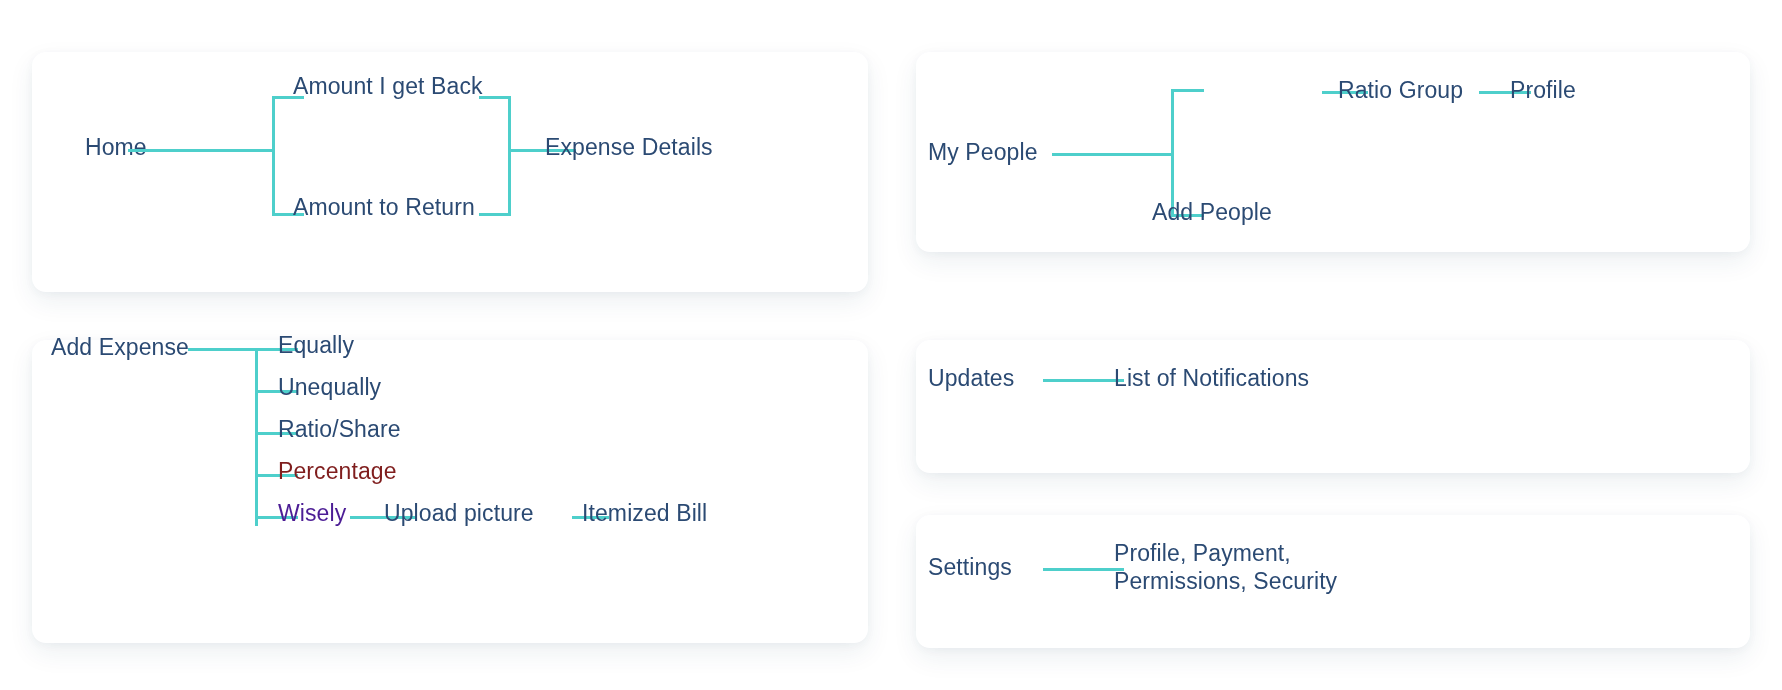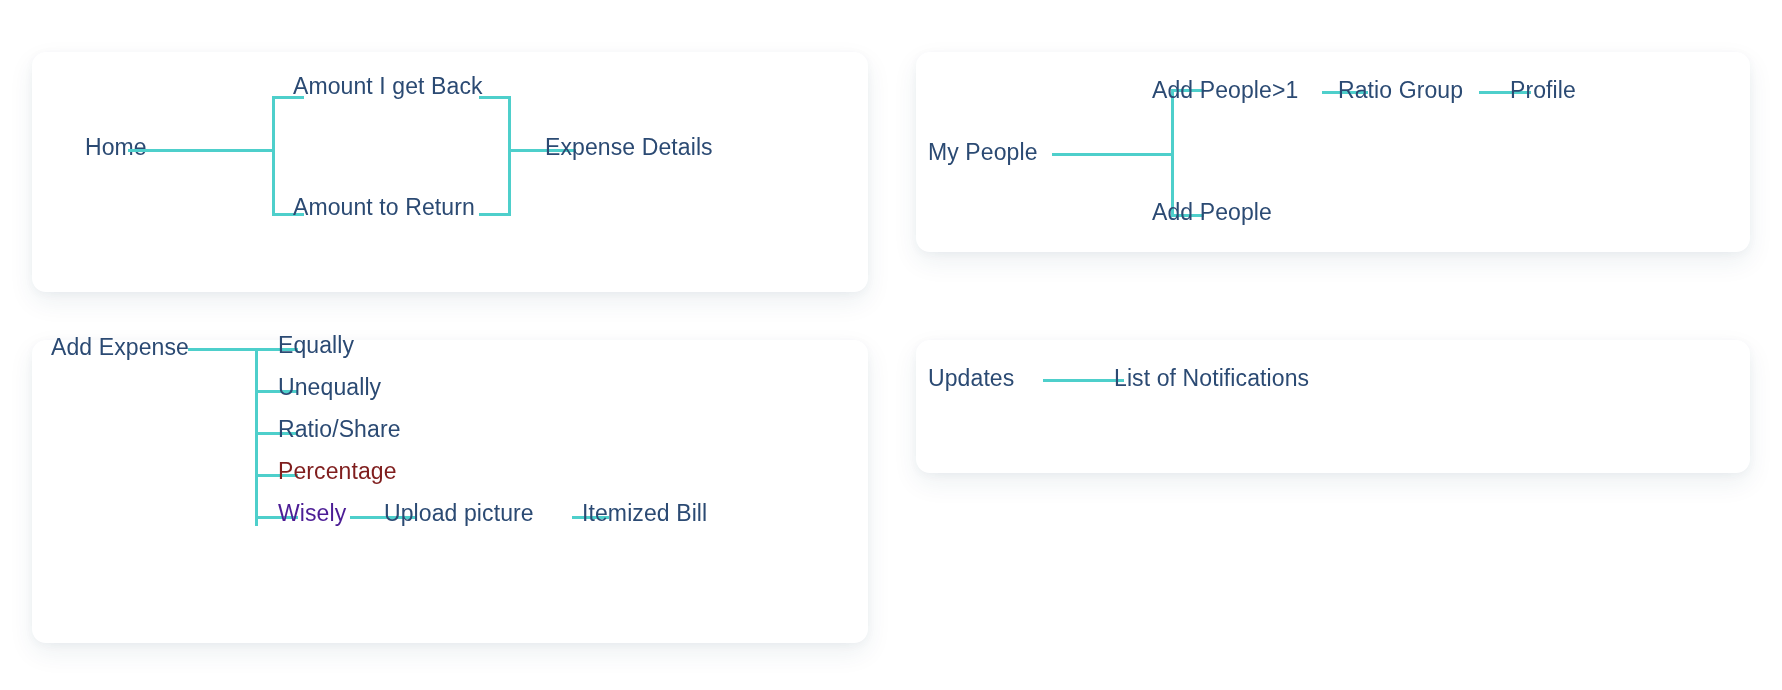--- a/index.html
+++ b/index.html
@@ -87,21 +87,20 @@
   <div class="card" id="card-people" style="background: rgb(255, 255, 255);">
 
     <span class="node" style="left: 12px; top: 87px; color: rgb(43, 74, 115);">My People</span>
 
     <div class="hline" style="left: 136px; top: 101px; width: 122px; background: rgb(78, 207, 203);"></div>
 
     <div class="vline" style="left: 255px; top: 37px; height: 128px; background: rgb(78, 207, 203);"></div>
     <div class="hline" style="left: 255px; top: 37px; width: 33px; background: rgb(78, 207, 203);"></div>
     <div class="hline" style="left: 255px; top: 162px; width: 33px; background: rgb(78, 207, 203);"></div>
 
-    <span class="node" style="left: 236px; top: 25px; color: rgb(43, 74, 115);">Add People&gt;1</span>
 
     <div class="hline" style="left: 406px; top: 39px; width: 46px; background: rgb(78, 207, 203);"></div>
 
     <span class="node" style="left: 422px; top: 25px; color: rgb(43, 74, 115);">Ratio Group</span>
 
     <div class="hline" style="left: 563px; top: 39px; width: 52px; background: rgb(78, 207, 203);"></div>
 
     <span class="node" style="left: 594px; top: 25px; color: rgb(43, 74, 115);">Profile</span>
 
     <span class="node" style="left: 236px; top: 147px; color: rgb(43, 74, 115);">Add People</span>
@@ -136,14 +135,23 @@
 
   <div class="card" id="card-updates" style="background: rgb(255, 255, 255);">
 
     <span class="node" style="left: 12px; top: 25px; color: rgb(43, 74, 115);">Updates</span>
 
     <div class="hline" style="left: 127px; top: 39px; width: 81px; background: rgb(78, 207, 203);"></div>
 
     <span class="node" style="left: 198px; top: 25px; color: rgb(43, 74, 115);">List of Notifications</span>
   </div>
 
+  <div class="card" id="card-settings" style="background: rgb(255, 255, 255);">
+
+    <span class="node" style="left: 12px; top: 39px; color: rgb(43, 74, 115);">Settings</span>
+
+    <div class="hline" style="left: 127px; top: 53px; width: 81px; background: rgb(78, 207, 203);"></div>
+
+    <span class="node" style="left: 198px; top: 25px; color: rgb(43, 74, 115);">Profile, Payment,</span>
+    <span class="node" style="left: 198px; top: 53px; color: rgb(43, 74, 115);">Permissions, Security</span>
+  </div>
 
 </div>
 
 </body></html>

